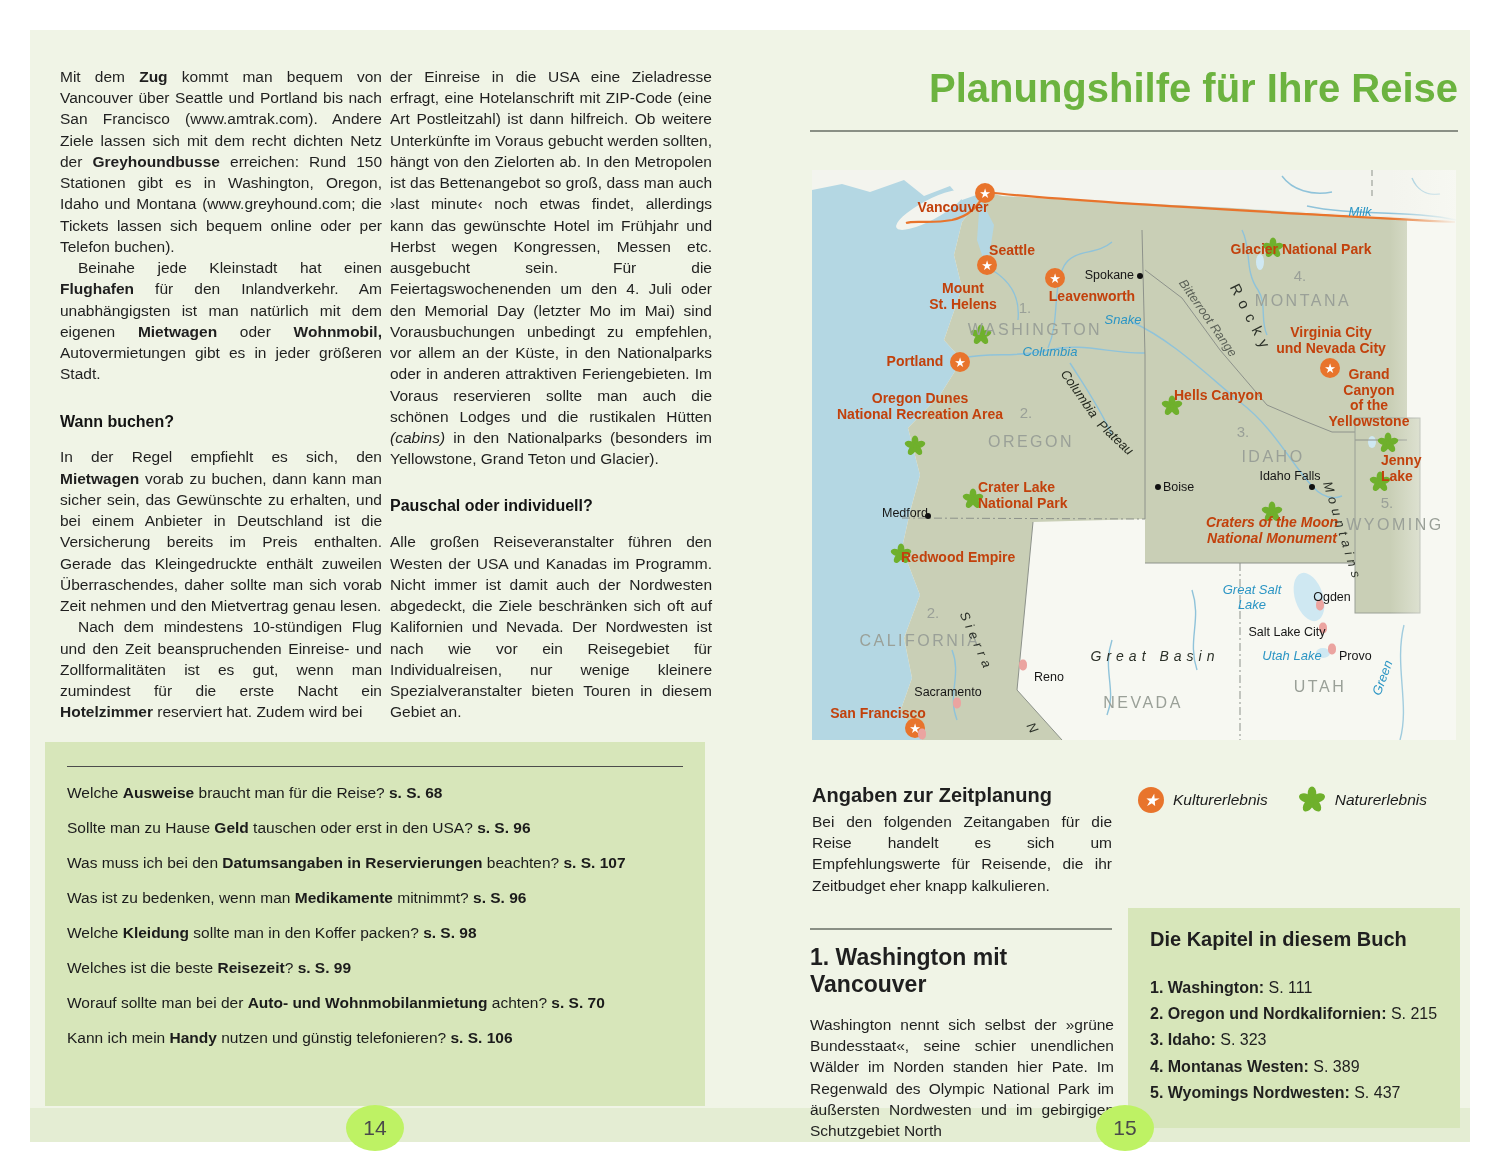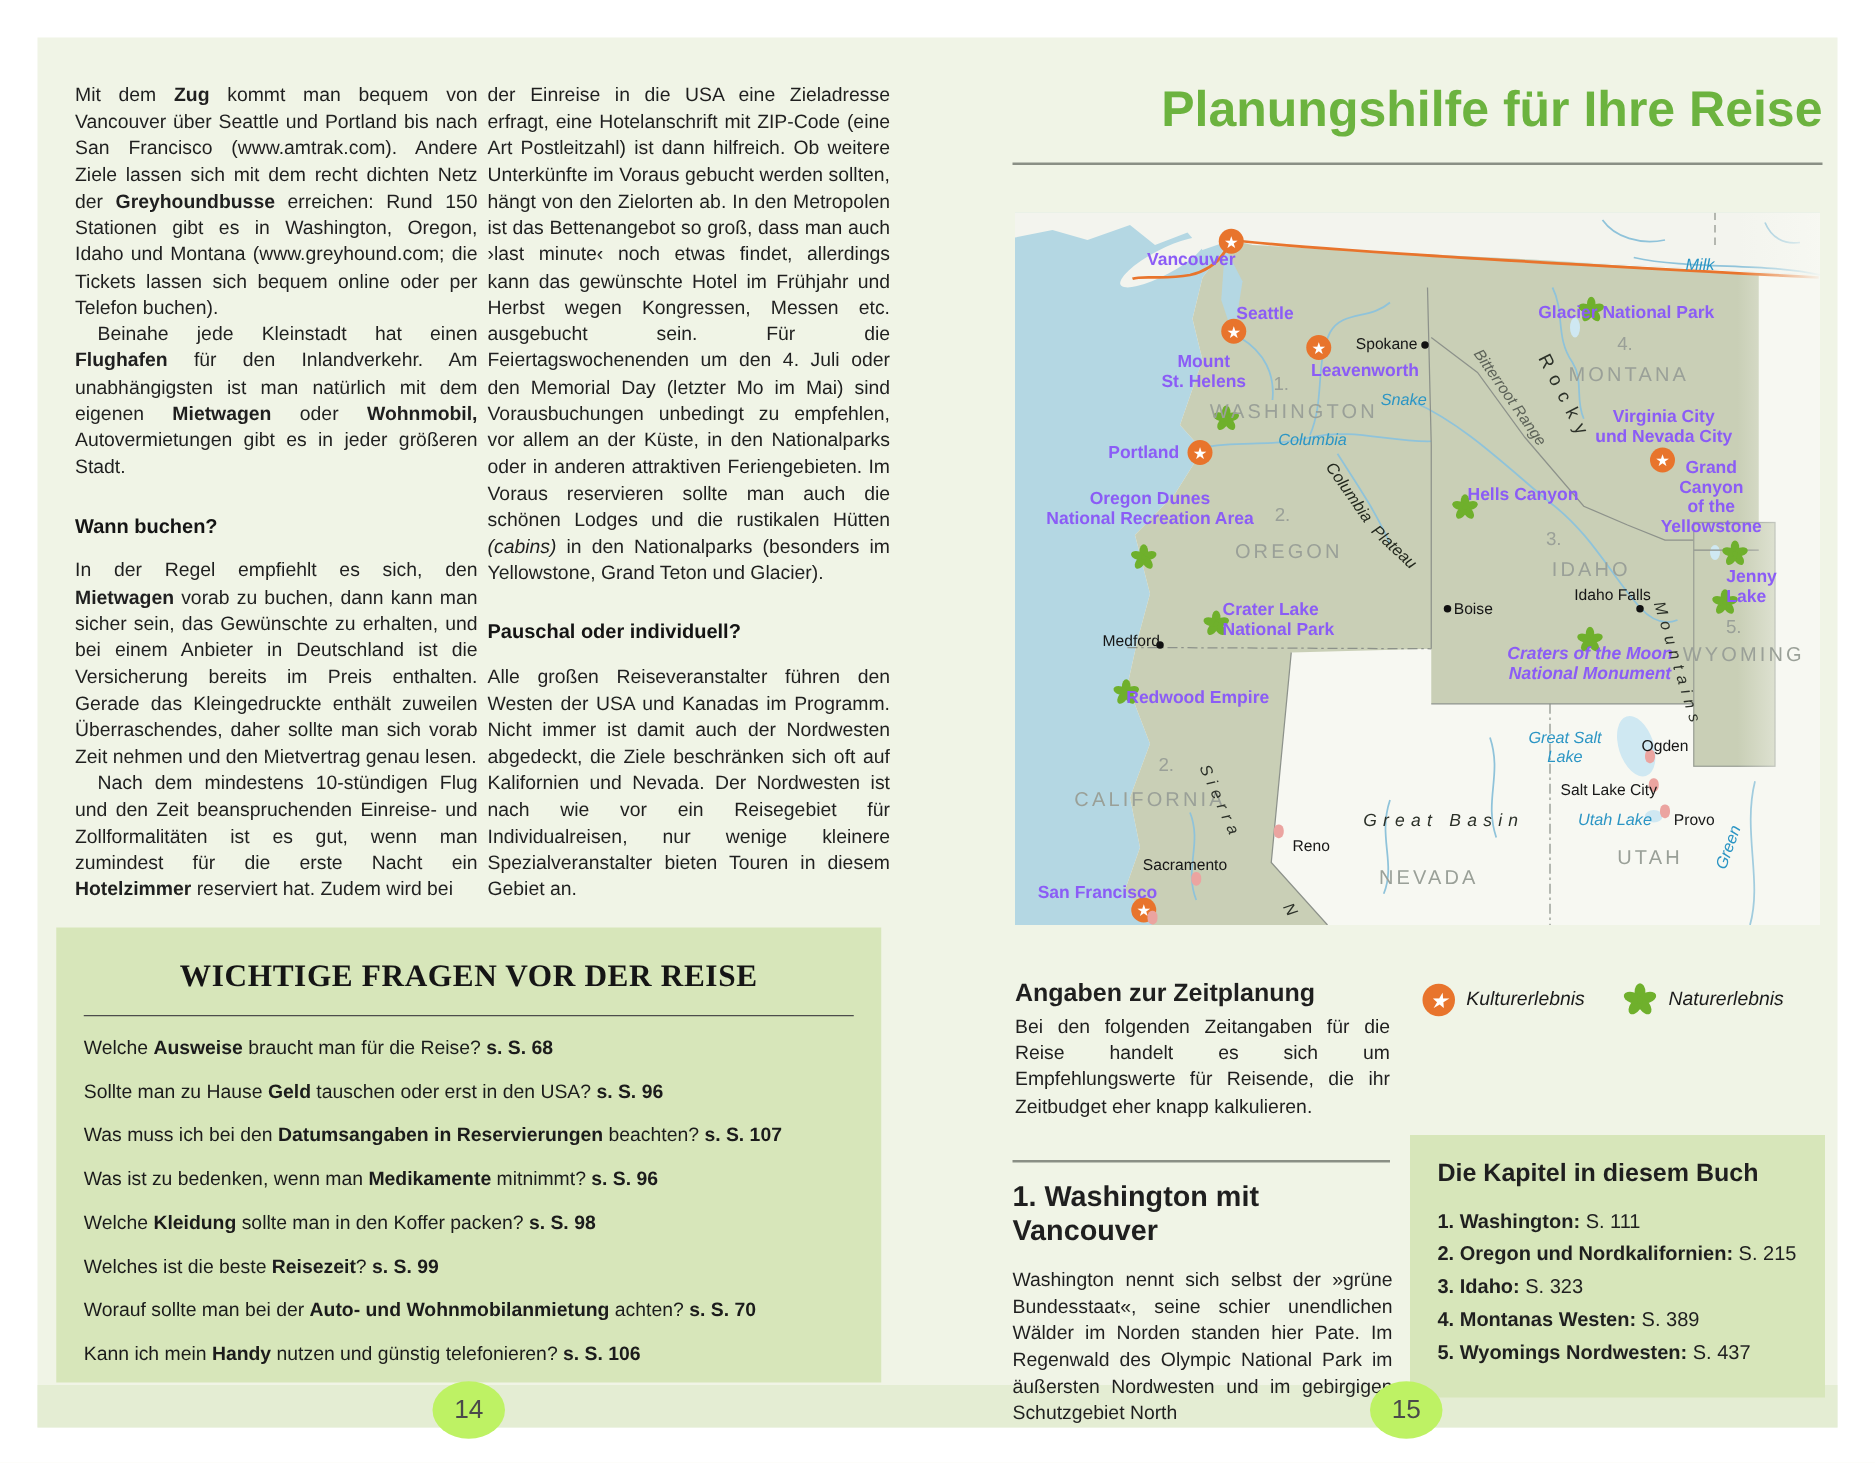--- a/index.html
+++ b/index.html
@@ -27,27 +27,27 @@
   #zeit{position:absolute;left:812px;top:784px;width:300px;}
   #zeit h3{font-size:20px;font-weight:bold;margin:0 0 4px 0;}
   #zeit .ztext{font-size:15.5px;line-height:1.37;text-align:justify;}
   #legend{position:absolute;left:1138px;top:786px;display:flex;gap:30px;align-items:center;}
   .leg-item{display:flex;align-items:center;gap:9px;font-style:italic;font-size:15.5px;color:#1b1b1b;}
   #wash{position:absolute;left:810px;top:944px;width:304px;}
   #wash h3{font-size:23px;font-weight:bold;margin:0 0 16px 0;}
   #wash .wtext{font-size:15.5px;line-height:1.37;text-align:justify;}
   #kapitel{position:absolute;left:1128px;top:908px;width:332px;box-sizing:border-box;
            background:#d7e6ba;padding:20px 22px 22px 22px;}
-  #kapitel h3{font-size:20px;font-weight:bold;margin:0 0 14px 0;}
+  #kapitel h3{font-size:20px;font-weight:bold;margin:0 0 24px 0;}
   .kap-item{font-size:16px;line-height:1.64;}
   
   #map{position:absolute;left:812px;top:170px;width:644px;height:570px;overflow:hidden;}
   #map svg{position:absolute;left:0;top:0;}
   .ml{position:absolute;white-space:pre-line;line-height:1.12;}
-  .ml.city{font-weight:bold;font-size:14px;color:#8b5cf6;}
+  .ml.city{font-weight:bold;font-size:14px;color:#c2410c;}
   .ml.small{font-size:12.5px;color:#161616;}
   .ml.state{color:#9aa098;font-size:16px;letter-spacing:2.5px;}
   .ml.statenum{color:#9aa098;font-size:15px;}
   .ml.water{color:#2b95c4;font-style:italic;font-size:13px;}
   .ml.physio{color:#23281e;font-style:italic;font-size:13px;}
   .ml.btr{color:#5c6258;font-style:italic;font-size:12.5px;}
   .ml.range{color:#2c3129;font-size:15px;letter-spacing:7px;}
   .ml.range2{color:#2c3129;font-size:13px;letter-spacing:5px;font-style:italic;}
   .ml.gbasin{color:#2c3129;font-size:14px;letter-spacing:5px;font-style:italic;}
   .marker{position:absolute;}
@@ -72,21 +72,20 @@
     <p class="ind">Nach dem mindestens 10-stündigen Flug und den Zeit beanspruchenden Einreise- und Zollformalitäten ist es gut, wenn man zumindest für die erste Nacht ein <b>Hotelzimmer</b> reserviert hat. Zudem wird bei</p>
   </div>
 
   <div class="col" style="left:390px;top:66px;width:322px;">
     <p>der Einreise in die USA eine Zieladresse erfragt, eine Hotelanschrift mit ZIP-Code (eine Art Postleitzahl) ist dann hilfreich. Ob weitere Unterkünfte im Voraus gebucht werden sollten, hängt von den Zielorten ab. In den Metropolen ist das Bettenangebot so groß, dass man auch ›last minute‹ noch etwas findet, allerdings kann das gewünschte Hotel im Frühjahr und Herbst wegen Kongressen, Messen etc. ausgebucht sein. Für die Feiertagswochenenden um den 4. Juli oder den Memorial Day (letzter Mo im Mai) sind Vorausbuchungen unbedingt zu empfehlen, vor allem an der Küste, in den Nationalparks oder in anderen attraktiven Feriengebieten. Im Voraus reservieren sollte man auch die schönen Lodges und die rustikalen Hütten <i>(cabins)</i> in den Nationalparks (besonders im Yellowstone, Grand Teton und Glacier).</p>
     <h2 class="sec">Pauschal oder individuell?</h2>
     <p>Alle großen Reiseveranstalter führen den Westen der USA und Kanadas im Programm. Nicht immer ist damit auch der Nordwesten abgedeckt, die Ziele beschränken sich oft auf Kalifornien und Nevada. Der Nordwesten ist nach wie vor ein Reisegebiet für Individualreisen, nur wenige kleinere Spezialveranstalter bieten Touren in diesem Gebiet an.</p>
   </div>
 
   <div id="qbox">
-    <div class="qtitle">WICHTIGE FRAGEN VOR DER REISE</div>
     <div class="qrule"></div>
     <div id="q-list">
         <div class="q-item">Welche <b>Ausweise</b> braucht man für die Reise? <b>s. S. 68</b></div>
         <div class="q-item">Sollte man zu Hause <b>Geld</b> tauschen oder erst in den USA? <b>s. S. 96</b></div>
         <div class="q-item">Was muss ich bei den <b>Datumsangaben in Reservierungen</b> beachten? <b>s. S. 107</b></div>
         <div class="q-item">Was ist zu bedenken, wenn man <b>Medikamente</b> mitnimmt? <b>s. S. 96</b></div>
         <div class="q-item">Welche <b>Kleidung</b> sollte man in den Koffer packen? <b>s. S. 98</b></div>
         <div class="q-item">Welches ist die beste <b>Reisezeit</b>? <b>s. S. 99</b></div>
         <div class="q-item">Worauf sollte man bei der <b>Auto- und Wohnmobilanmietung</b> achten? <b>s. S. 70</b></div>
         <div class="q-item">Kann ich mein <b>Handy</b> nutzen und günstig telefonieren? <b>s. S. 106</b></div>

